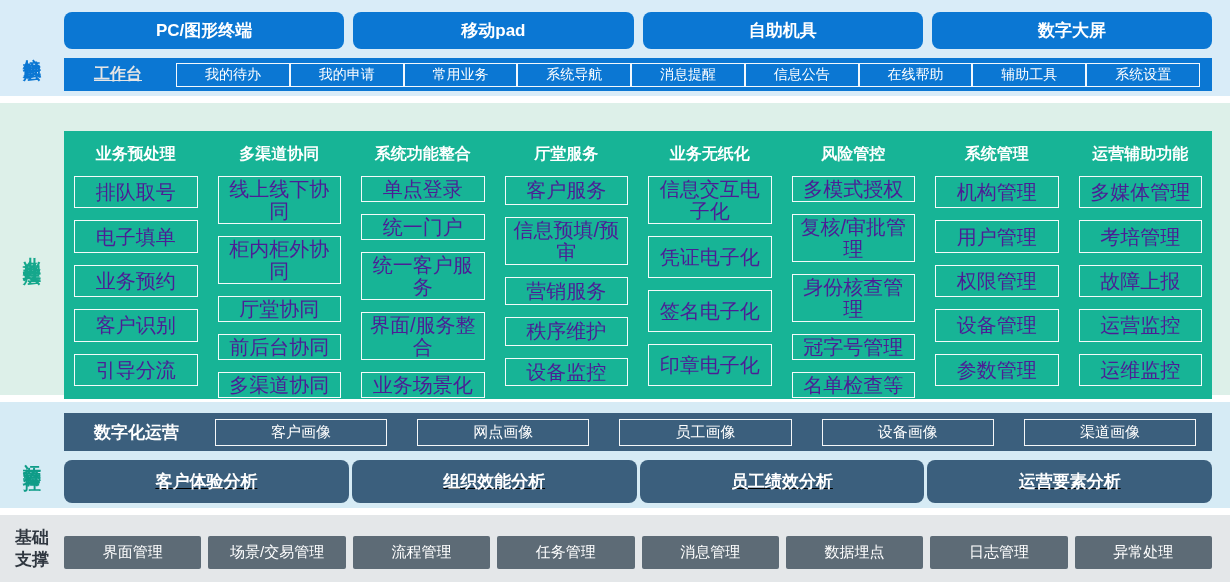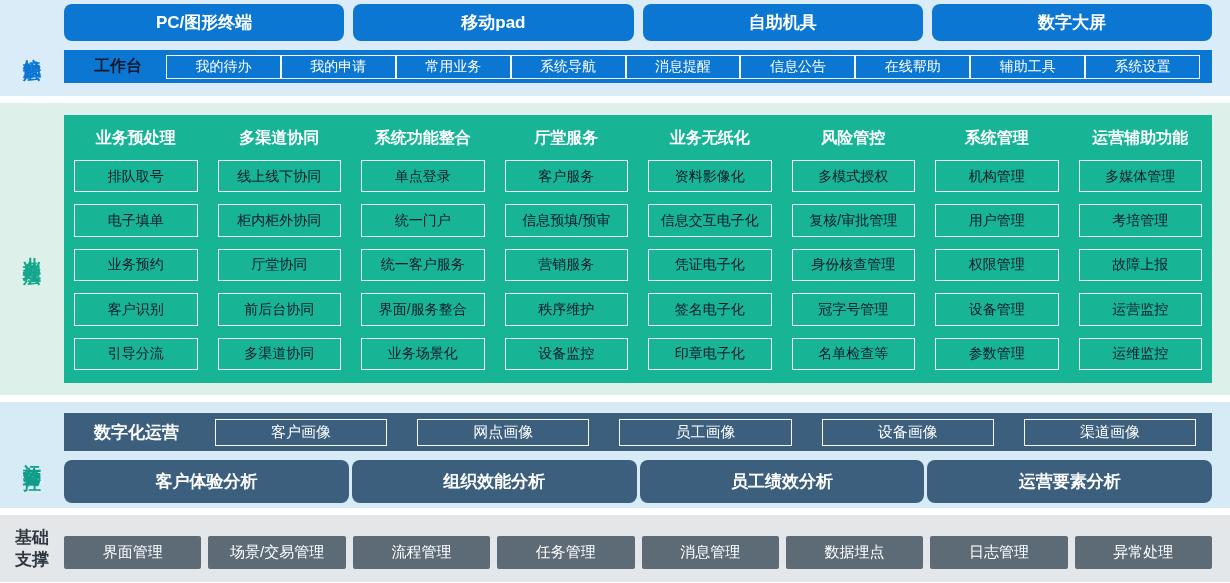--- a/index.html
+++ b/index.html
@@ -9,52 +9,52 @@
   .strip { display:flex; width:1230px; }
   .strip + .strip { margin-top:7px; }
   .side-label { width:64px; display:flex; align-items:center; justify-content:center;
     font-weight:bold; font-size:18px; flex:none;border-radius:17px; }
   .vert { writing-mode:vertical-rl; text-orientation:upright; letter-spacing:3px; }
   .content { flex:1; margin-right:18px; }
 
   
   .contact { height:96px; background:#d9ecf8; }
   .contact .side-label { color:#0b77d3; }
-  .terminal-row { display:flex; gap:9px; margin-top:4px; height:37px; }
+  .terminal-row { display:flex; gap:9px; margin-top:12px; height:37px; }
   .terminal-btn { flex:1; background:#0b77d3; border-radius:8px; color:#fff;
     font-weight:bold; font-size:17px; display:flex; align-items:center; justify-content:center; }
   .workbench-bar { margin-top:9px; height:33px; background:#0b77d3; display:flex;
     align-items:center; padding:0 12px 0 30px; }
-  .wb-label { color:#0f172a; font-weight:bold; font-size:16px; margin-right:24px; flex:none; }
+  .wb-label { color:#e5e5e5; font-weight:bold; font-size:16px; margin-right:34px; flex:none;text-decoration:underline; }
   .wb-items { flex:1; display:flex; }
   .wb-item { flex:1; height:24px; border:1px solid rgba(255,255,255,.95); color:#fff;
     font-size:14px; display:flex; align-items:center; justify-content:center; }
 
   
   .business { height:292px; background:#ddf0e9; }
   .business .side-label { color:#15a78c; }
-  .cols { display:flex; margin-top:12px; height:268px; }
+  .cols { display:flex; margin-top:28px; height:268px; }
   .b-col { flex:1; background:#17b496; padding:8px 10px 13px; display:flex; flex-direction:column; }
   .b-col-title { color:#fff; font-weight:bold; font-size:16px; text-align:center;
     padding:5px 0 11px; flex:none; }
   .b-items { flex:1; display:flex; flex-direction:column; justify-content:space-between; gap:12px; }
-  .b-item { flex:1; border:1px solid rgba(255,255,255,.95); color:#0f172a; font-size:14px;
+  .b-item { flex:1; border:1px solid rgba(255,255,255,.95); color:#4c1d95; font-size:20px;
     line-height:1.1; display:flex; align-items:center; justify-content:center;
     text-align:center; padding:1px 2px; }
 
   
   .operations { height:106px; background:#d6ebf5; }
   .operations .side-label { color:#0f9c88; }
   .digital-ops-bar { margin-top:11px; height:38px; background:#3b5f7d; display:flex;
     align-items:center; padding:0 16px 0 30px; }
   .do-label { color:#fff; font-weight:bold; font-size:17px; margin-right:36px; flex:none; }
   .do-items { flex:1; display:flex; gap:30px; }
   .do-item { flex:1; height:27px; border:1px solid rgba(255,255,255,.95); color:#fff;
     font-size:15px; display:flex; align-items:center; justify-content:center; }
-  .analysis-row { margin-top:9px; display:flex; gap:3px; height:43px; }
+  .analysis-row { margin-top:9px; display:flex; gap:3px; height:43px;text-decoration:underline; }
   .analysis-btn { flex:1; background:#3b5f7d; border-radius:8px; color:#fff; font-weight:bold;
     font-size:17px; display:flex; align-items:center; justify-content:center; }
 
   
   .foundation { height:67px; background:#e4e7e9; }
   .foundation .side-label { color:#2f3740; font-size:17px; width:64px;
     line-height:1.25; text-align:center; }
   .foundation .side-label span { display:block; }
   .f-items { display:flex; gap:7px; margin-top:9px; height:45px; }
   .f-item { flex:1; background:#5d6b76; border-radius:2px; color:#fff; font-size:15px;
@@ -137,21 +137,20 @@
             <div class="b-item">信息预填/预审</div>
             <div class="b-item">营销服务</div>
             <div class="b-item">秩序维护</div>
             <div class="b-item">设备监控</div>
           </div>
       </div>
         <div class="b-col">
         <div class="b-col-title">业务无纸化</div>
         <div class="b-items">
 
-        <div class="b-item">资料影像化</div>
             <div class="b-item">信息交互电子化</div>
             <div class="b-item">凭证电子化</div>
             <div class="b-item">签名电子化</div>
             <div class="b-item">印章电子化</div>
           </div>
       </div>
         <div class="b-col">
         <div class="b-col-title">风险管控</div>
         <div class="b-items">
 

